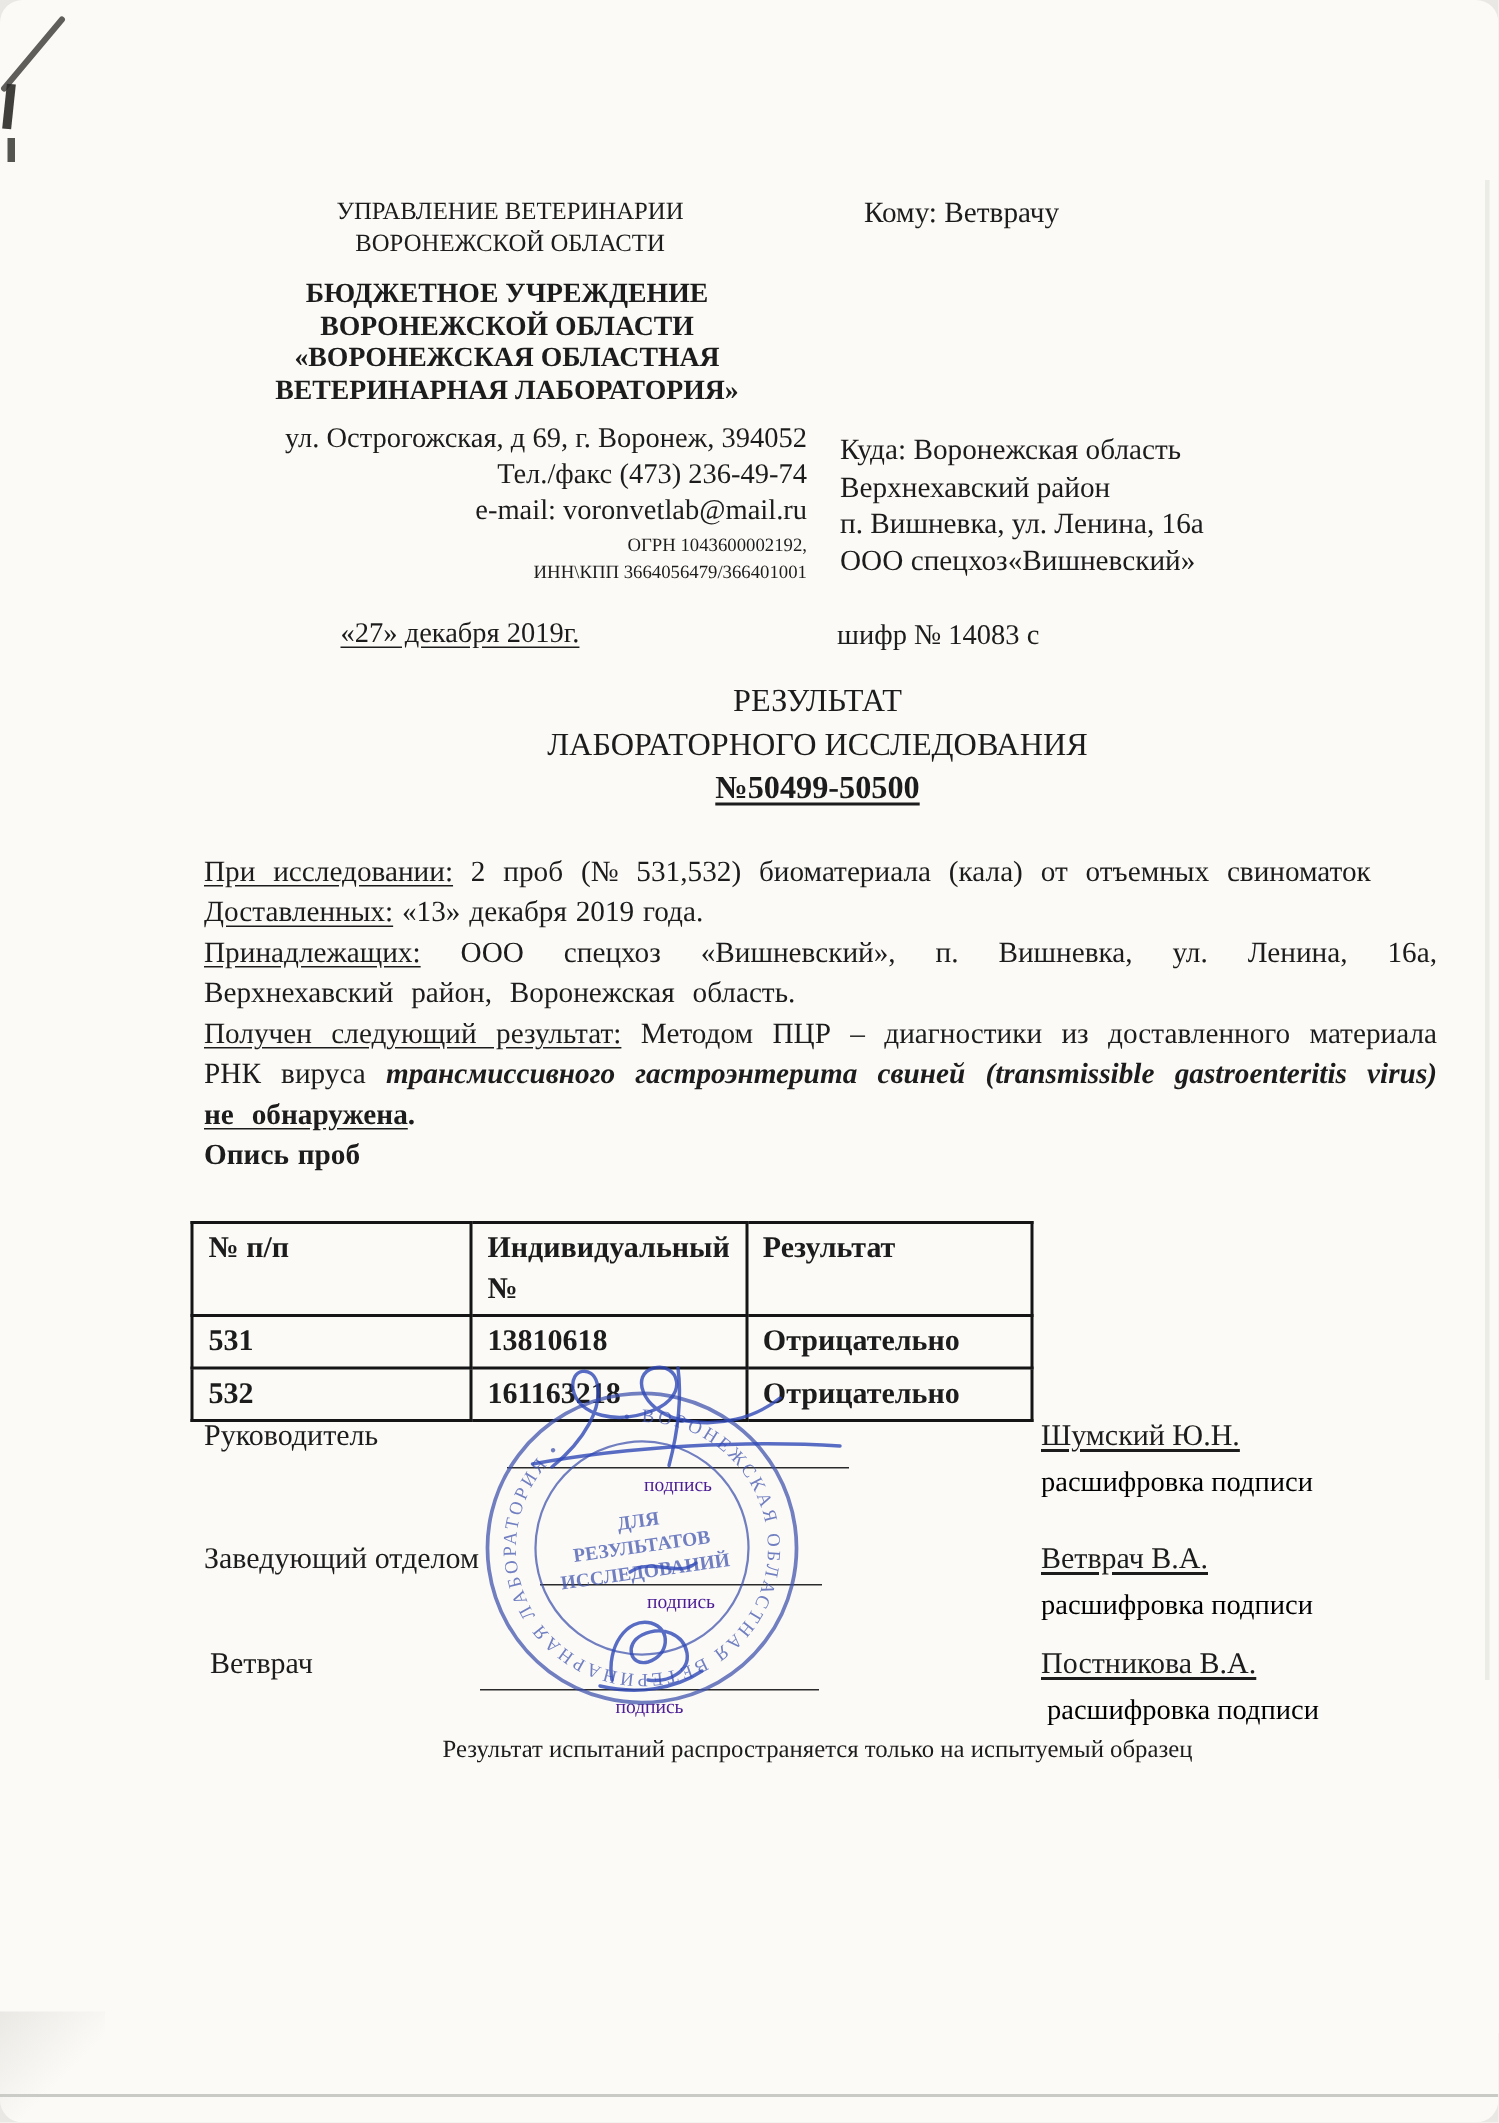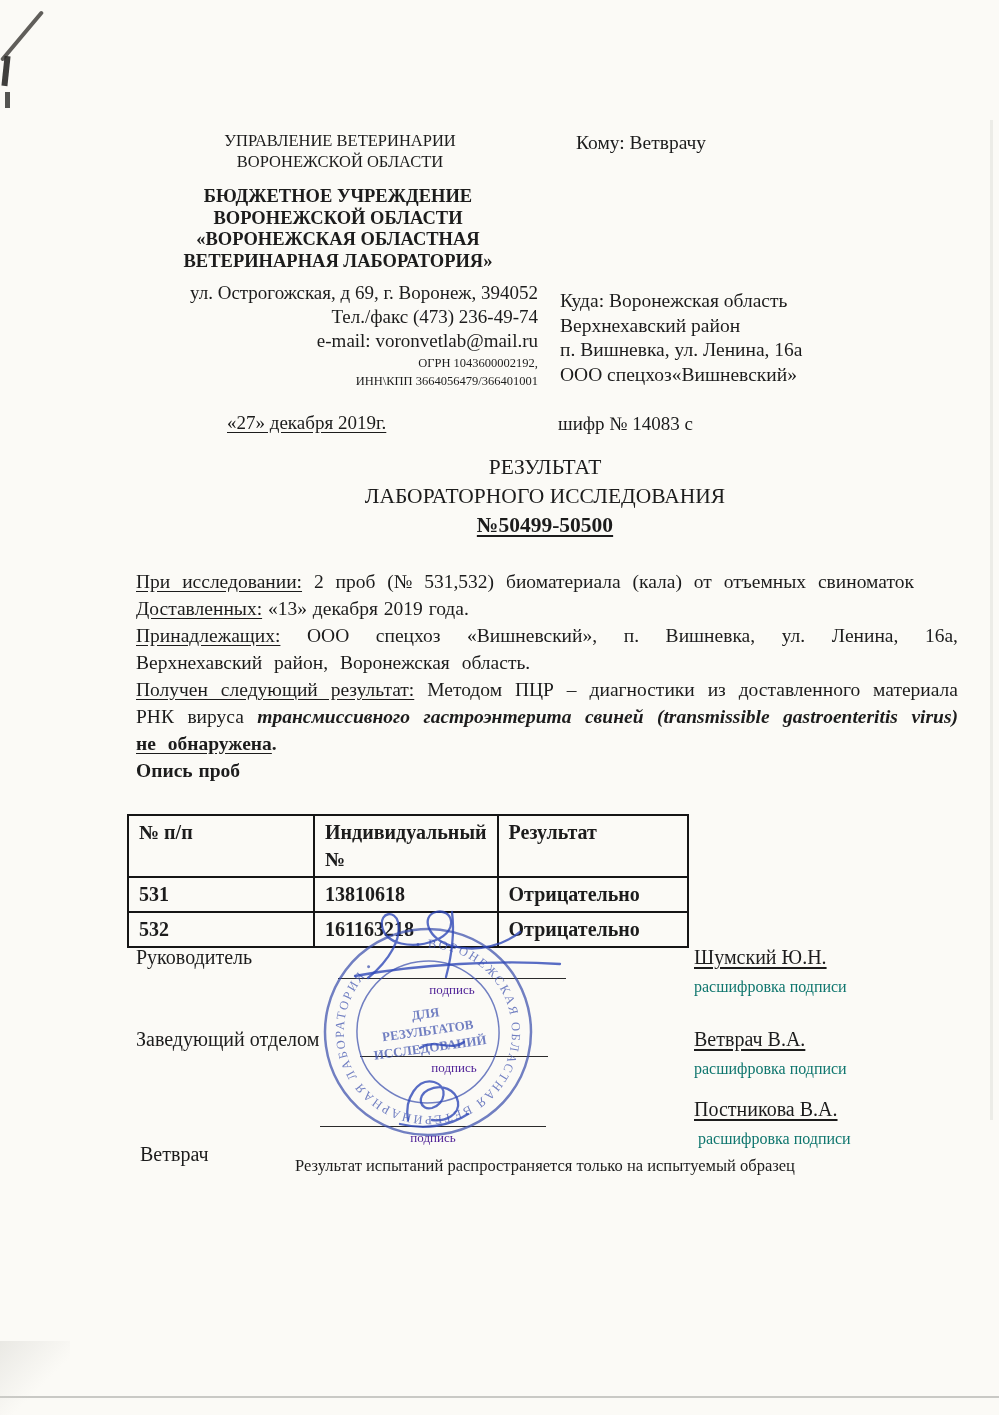--- a/index.html
+++ b/index.html
@@ -5,20 +5,21 @@
   html,body{margin:0;padding:0;}
   body{background:#e9e8e4;}
   .page{
     position:relative;
     width:999px;height:1415px;
     margin:0 auto;
     background:#fbfaf6;
     font-family:"Liberation Serif","DejaVu Serif",serif;
     color:#1c1c1c;
     overflow:hidden;
+    border-radius:15px;
   }
   
   .dept{position:absolute;left:205px;top:130px;width:270px;text-align:center;font-size:16.5px;line-height:21px;}
   .recipient{position:absolute;left:576px;top:132px;font-size:19.5px;}
   .org{position:absolute;left:148px;top:186px;width:380px;text-align:center;font-weight:bold;font-size:18.5px;line-height:21.5px;}
   .addr{position:absolute;left:138px;top:281px;width:400px;text-align:right;font-size:19px;line-height:24px;}
   .addr .small{font-size:12.5px;line-height:16px;margin-top:2px;}
   .dest{position:absolute;left:560px;top:289px;font-size:19.5px;line-height:24.5px;}
   .date{position:absolute;left:227px;top:412px;font-size:19px;}
   .cipher{position:absolute;left:558px;top:413px;font-size:19px;}
@@ -39,21 +40,21 @@
     font-size:20px;font-weight:bold;text-align:left;
     padding:3px 10px;vertical-align:top;line-height:27px;margin-left:20px;
   }
   .colA{width:186px;} .colB{width:183px;} .colC{width:190px;}
   th.pre{white-space:pre-line;}
   
   .sig-role{position:absolute;font-size:20px;}
   .sig-line{position:absolute;border-bottom:1.6px solid #2a2a2a;height:0;}
   .sig-cap{position:absolute;font-size:13px;text-align:center;color:#4c1d95;}
   .sig-name{position:absolute;font-size:20px;text-decoration:underline;text-underline-offset:3px;}
-  .sig-ncap{position:absolute;font-size:16px;color:#0f766e;}
+  .sig-ncap{position:absolute;font-size:19px;color:#000000;}
   
   .footer{position:absolute;left:140px;top:1156px;width:810px;text-align:center;font-size:16.5px;}
   
   .stamp{position:absolute;left:318px;top:922px;width:220px;height:220px;opacity:.72;transform:rotate(-8deg);}
   .stamp circle{fill:none;}
   .stamp .ring{stroke-width:2.5;}
   .stamp .ring2{stroke-width:1.5;}
   .stamp .ringtext{font-size:12.5px;letter-spacing:2px;font-family:"Liberation Serif",serif;}
   .stamp .ctext{font-size:13px;font-weight:bold;text-anchor:middle;font-family:"Liberation Serif",serif;}
   .ink{position:absolute;left:0;top:0;width:999px;height:1415px;pointer-events:none;}
@@ -158,21 +159,21 @@
   <div class="sig-cap" style="left:338px;top:982px;width:228px;">подпись</div>
   <div class="sig-name" style="left:694px;top:946px;">Шумский Ю.Н.</div>
   <div class="sig-ncap" style="left:694px;top:978px;">расшифровка подписи</div>
 
   <div class="sig-role" style="left:136px;top:1028px;">Заведующий отделом</div>
   <div class="sig-line" style="left:360px;top:1056px;width:188px;"></div>
   <div class="sig-cap" style="left:360px;top:1060px;width:188px;">подпись</div>
   <div class="sig-name" style="left:694px;top:1028px;">Ветврач В.А.</div>
   <div class="sig-ncap" style="left:694px;top:1060px;">расшифровка подписи</div>
 
-  <div class="sig-role" style="left:140px;top:1098px;margin-top:45px;">Ветврач</div>
+  <div class="sig-role" style="left:140px;top:1098px;">Ветврач</div>
   <div class="sig-line" style="left:320px;top:1126px;width:226px;"></div>
   <div class="sig-cap" style="left:320px;top:1130px;width:226px;">подпись</div>
   <div class="sig-name" style="left:694px;top:1098px;">Постникова В.А.</div>
   <div class="sig-ncap" style="left:698px;top:1130px;">расшифровка подписи</div>
 
   <svg class="stamp" viewBox="0 0 220 220" aria-hidden="true">
     <defs>
       <path id="ringPath" d="M 110 26 a 84 84 0 1 1 -0.1 0"></path>
     </defs>
     <circle class="ring" cx="110" cy="110" r="103" stroke="#3d51ae"></circle>

